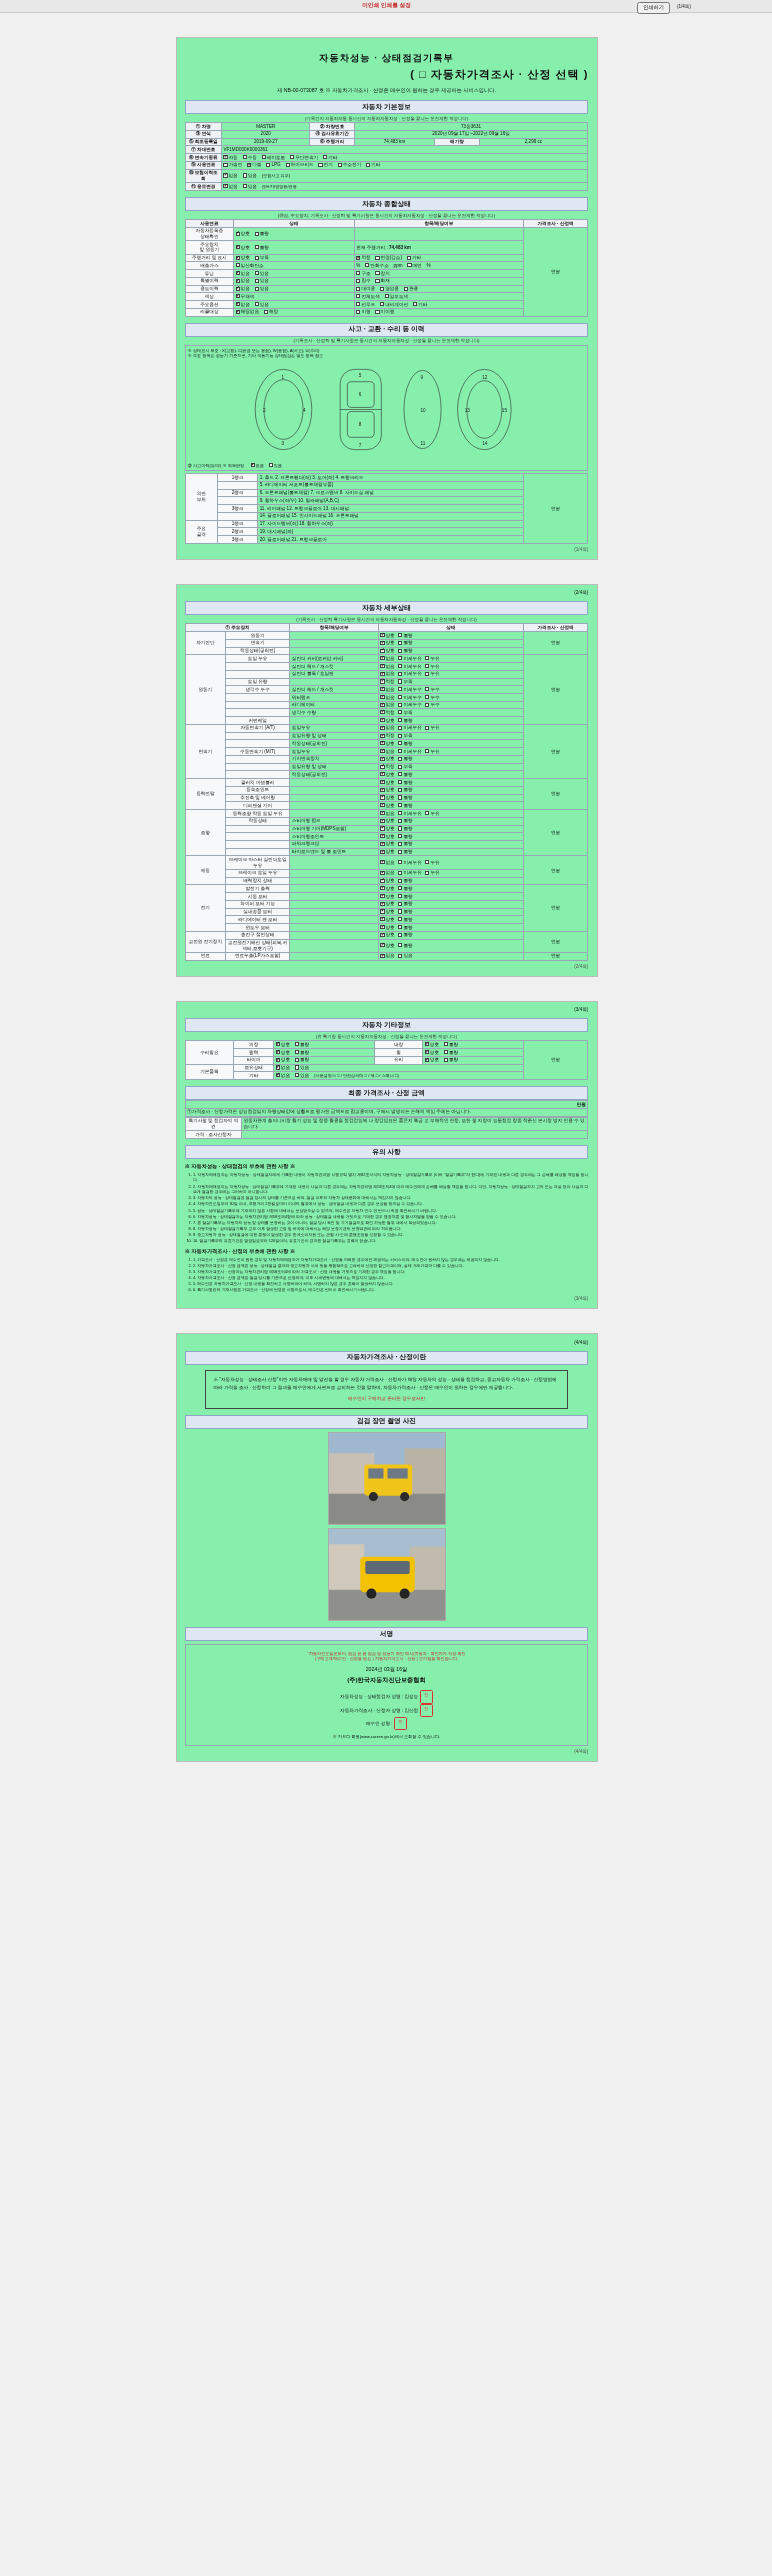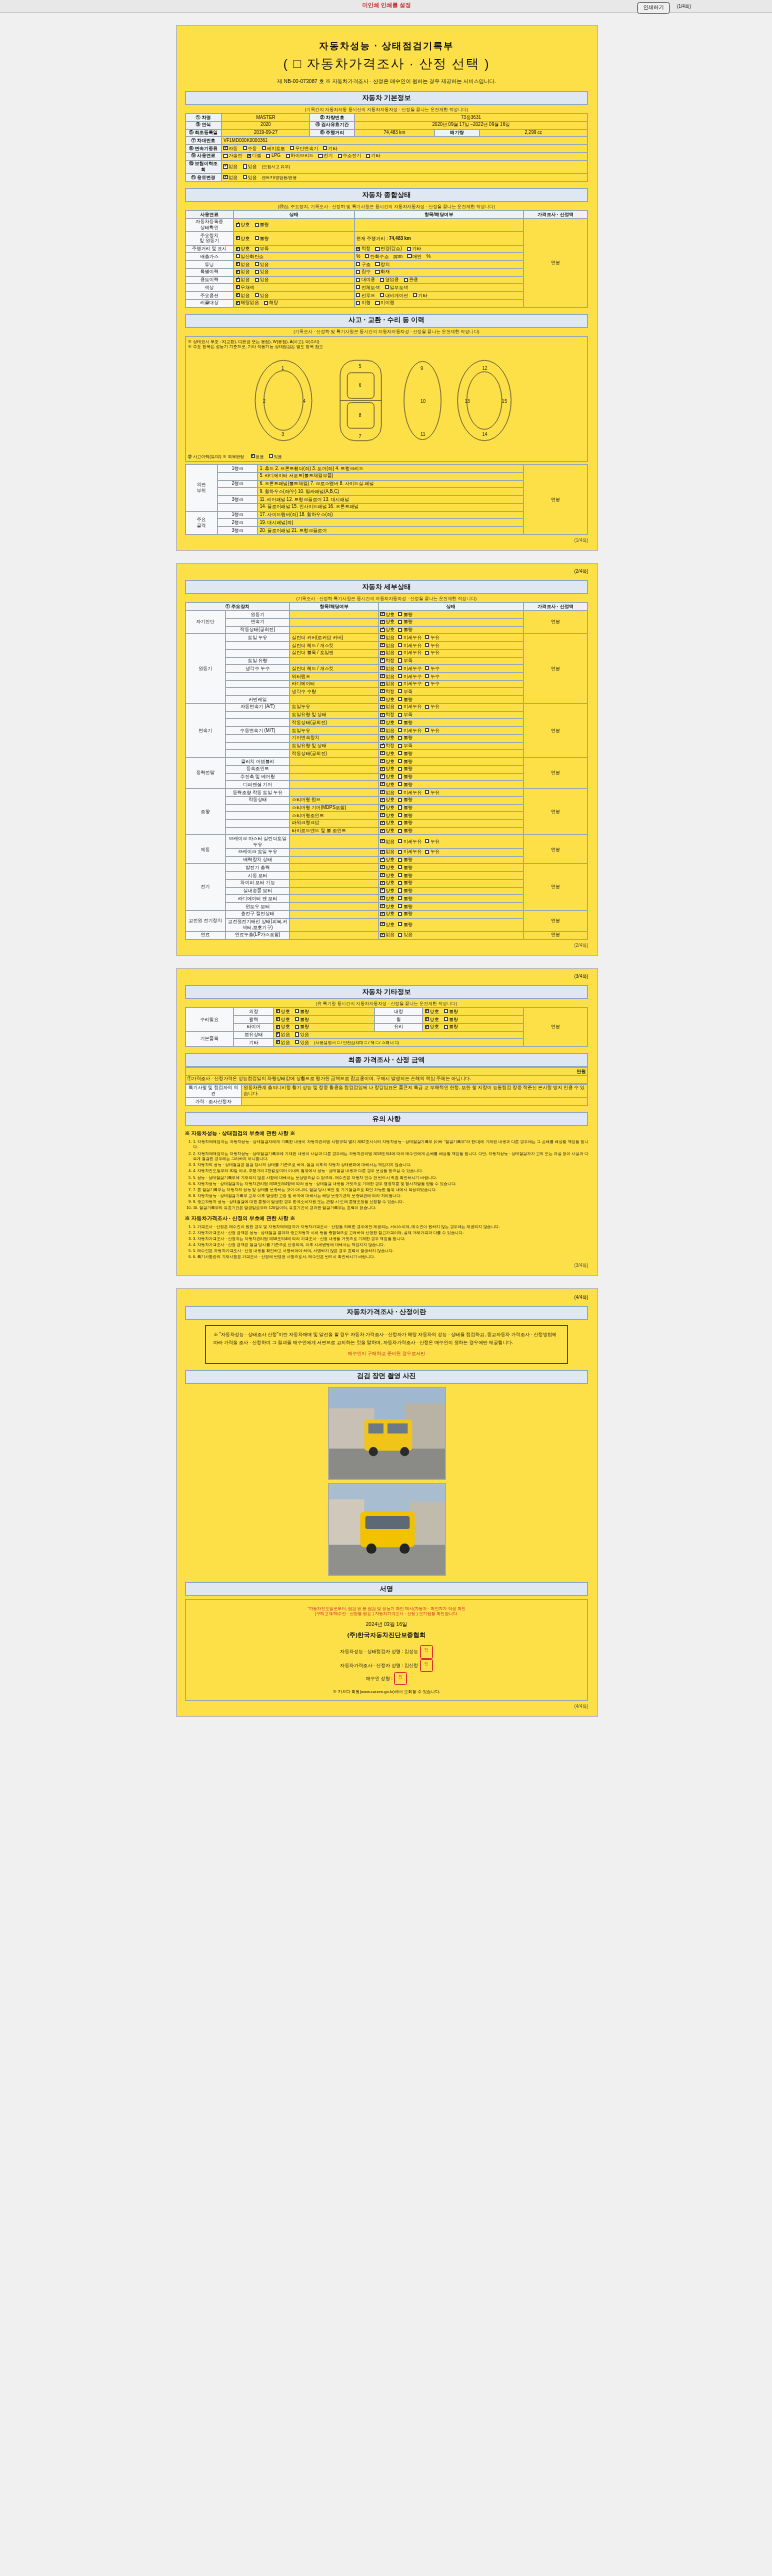--- a/index.html
+++ b/index.html
@@ -11,26 +11,26 @@
     font-size:5.7px;
     color:#111;
   }
   .topbar {
     width:773px; height:13.4px; background:#e8e8e8;
     display:flex; align-items:center; justify-content:center; position:relative;
     border-bottom:0.5px solid #ccc;
   }
   .topbar .tb-title { color:#c62828; font-size:5.7px; font-weight:bold; }
   .sheet {
-    width:422px; margin:12px auto; background:#fde047; border:0.5px solid #bbb;
+    width:422px; margin:24px auto; background:#86efac; border:0.5px solid #bbb;
     padding:5.2px 8.2px 7.2px 8.2px; position:relative;
   }
   .pg-foot { text-align:right; font-size:4.6px; color:#555; margin-top:3.1px; }
   .doc-title { text-align:center; font-size:9.3px; font-weight:bold; letter-spacing:1px; margin-top:8.2px; }
-  .doc-sub { text-align:center; font-size:13px; font-weight:normal; letter-spacing:1px; margin-top:2.1px; }
+  .doc-sub { text-align:right; font-size:11px; font-weight:bold; letter-spacing:1px; margin-top:2.1px; }
   .doc-line { text-align:center; font-size:5.2px; margin-top:5.2px; }
   .sect {
     background:#dfe7f2; border:0.5px solid #8fa6c4; text-align:center;
     font-weight:bold; font-size:6.7px; padding:1.5px 0; margin-top:6.2px;
   }
   .sect-note { text-align:center; font-size:4.4px; color:#333; margin:1.5px 0 1.5px; }
   table.grid { width:100%; border-collapse:collapse; table-layout:fixed; }
   table.grid td, table.grid th {
     border:0.5px solid #9aa7b5; padding:0.5px 1.5px; font-size:4.6px; vertical-align:middle;
     line-height:1.25;

